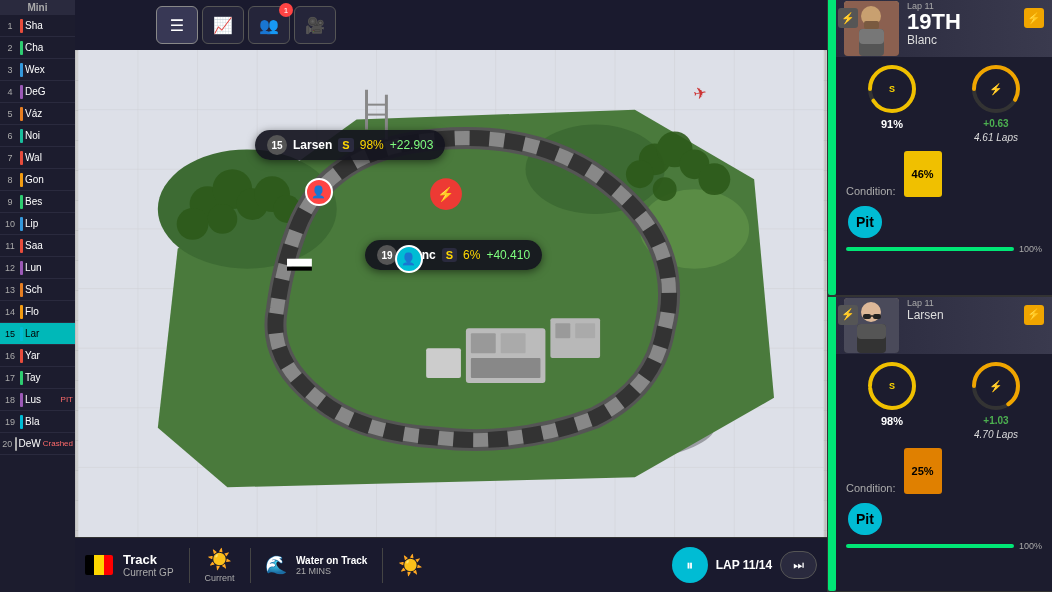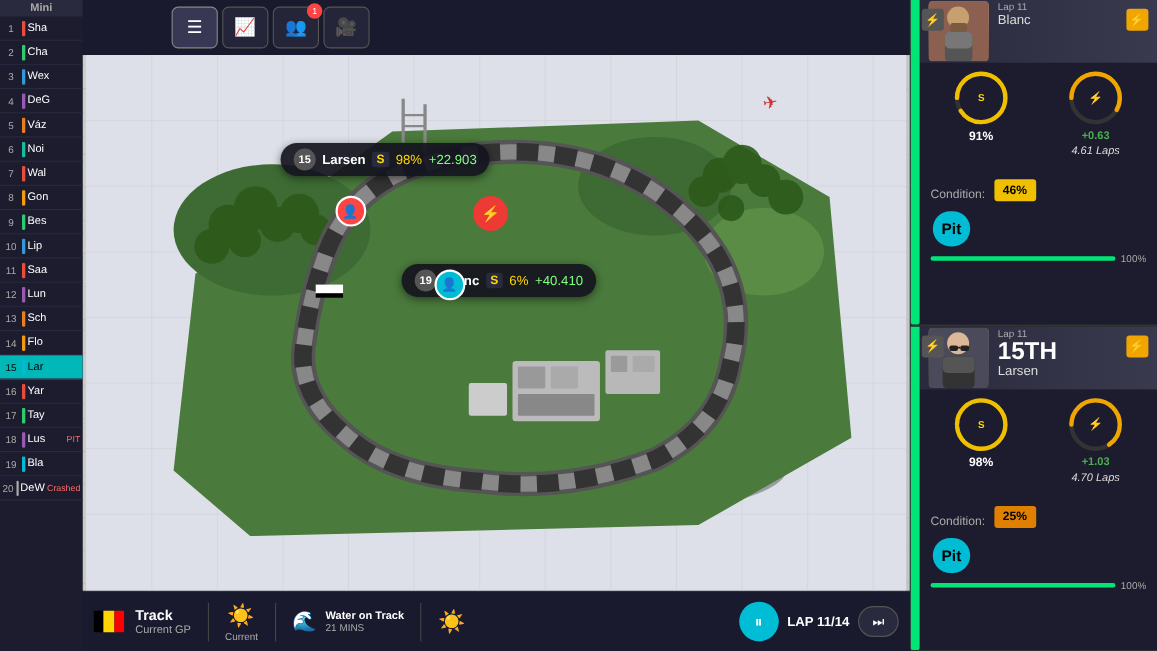--- a/index.html
+++ b/index.html
@@ -362,25 +362,24 @@
 
     .condition-row {
       display: flex;
       align-items: flex-end;
       padding: 2px 10px 5px;
       gap: 8px;
       font-size: 11px;
       color: #aaa;
     }
     .condition-badge {
-      padding: 4px 8px;
+      padding: 17px 8px;
       border-radius: 3px;
       font-size: 11px;
       font-weight: bold;
-      margin-top: 12px;
     }
     .condition-badge.yellow { background: #f0c000; color: #000; }
     .condition-badge.orange { background: #e08000; color: #000; }
 
     .pit-button {
       background: #00bcd4;
       border: none;
       border-radius: 25px;
       padding: 8px;
       color: #000;
@@ -790,20 +789,21 @@
                 <circle cx="27" cy="15" r="10" fill="#C8A070"></circle>
                 <rect x="15" y="28" width="25" height="27" rx="4" fill="#555"></rect>
                 <rect x="15" y="28" width="25" height="15" rx="4" fill="#777"></rect>
 
                 <rect x="20" y="20" width="15" height="8" rx="2" fill="#7a5a40"></rect>
               </svg>
             </div>
           </div>
           <div class="driver-info">
             <div class="driver-lap">Lap 11</div>
+            <div class="driver-position">19TH</div>
             <div class="driver-name">Blanc</div>
           </div>
           <div style="position:absolute; right:8px; top:8px; background:#f0a500; border-radius:3px; width:20px; height:20px; display:flex; align-items:center; justify-content:center;">
             <span style="font-size:11px;">⚡</span>
           </div>
         </div>
 
         
         <div class="driver-stats">
           <div class="stat-circle">
@@ -868,21 +868,20 @@
                 <rect x="19" y="16" width="8" height="5" rx="2" fill="#222"></rect>
                 <rect x="29" y="16" width="8" height="5" rx="2" fill="#222"></rect>
                 <line x1="27" y1="18" x2="29" y2="18" stroke="#222" stroke-width="1.5"></line>
                 <rect x="13" y="26" width="29" height="29" rx="4" fill="#333"></rect>
                 <rect x="13" y="26" width="29" height="15" rx="4" fill="#555"></rect>
               </svg>
             </div>
           </div>
           <div class="driver-info">
             <div class="driver-lap">Lap 11</div>
-            <div class="driver-position">15TH</div>
             <div class="driver-name">Larsen</div>
           </div>
           <div style="position:absolute; right:8px; top:8px; background:#f0a500; border-radius:3px; width:20px; height:20px; display:flex; align-items:center; justify-content:center;">
             <span style="font-size:11px;">⚡</span>
           </div>
         </div>
 
         
         <div class="driver-stats">
           <div class="stat-circle">

